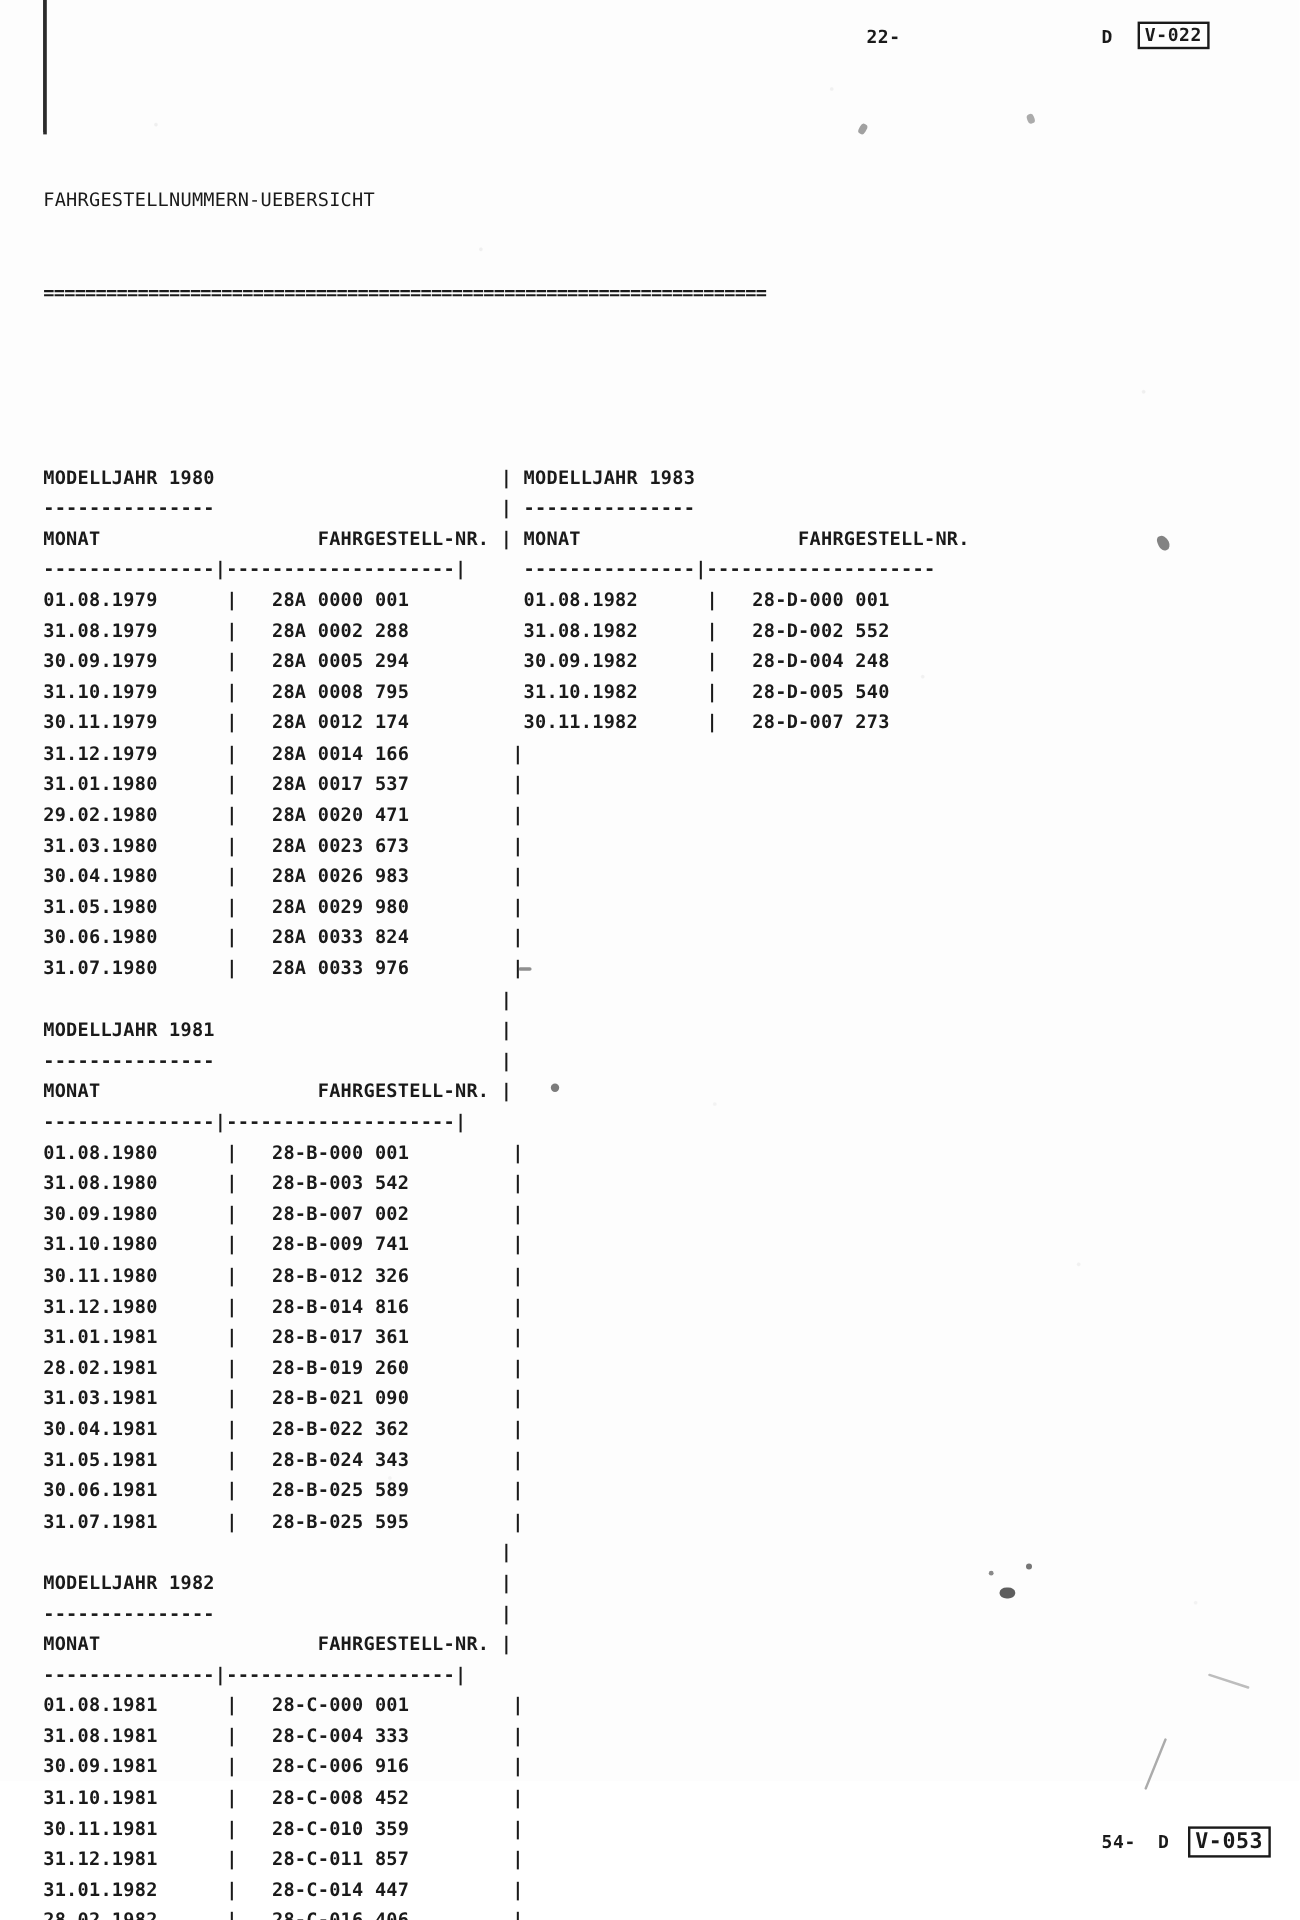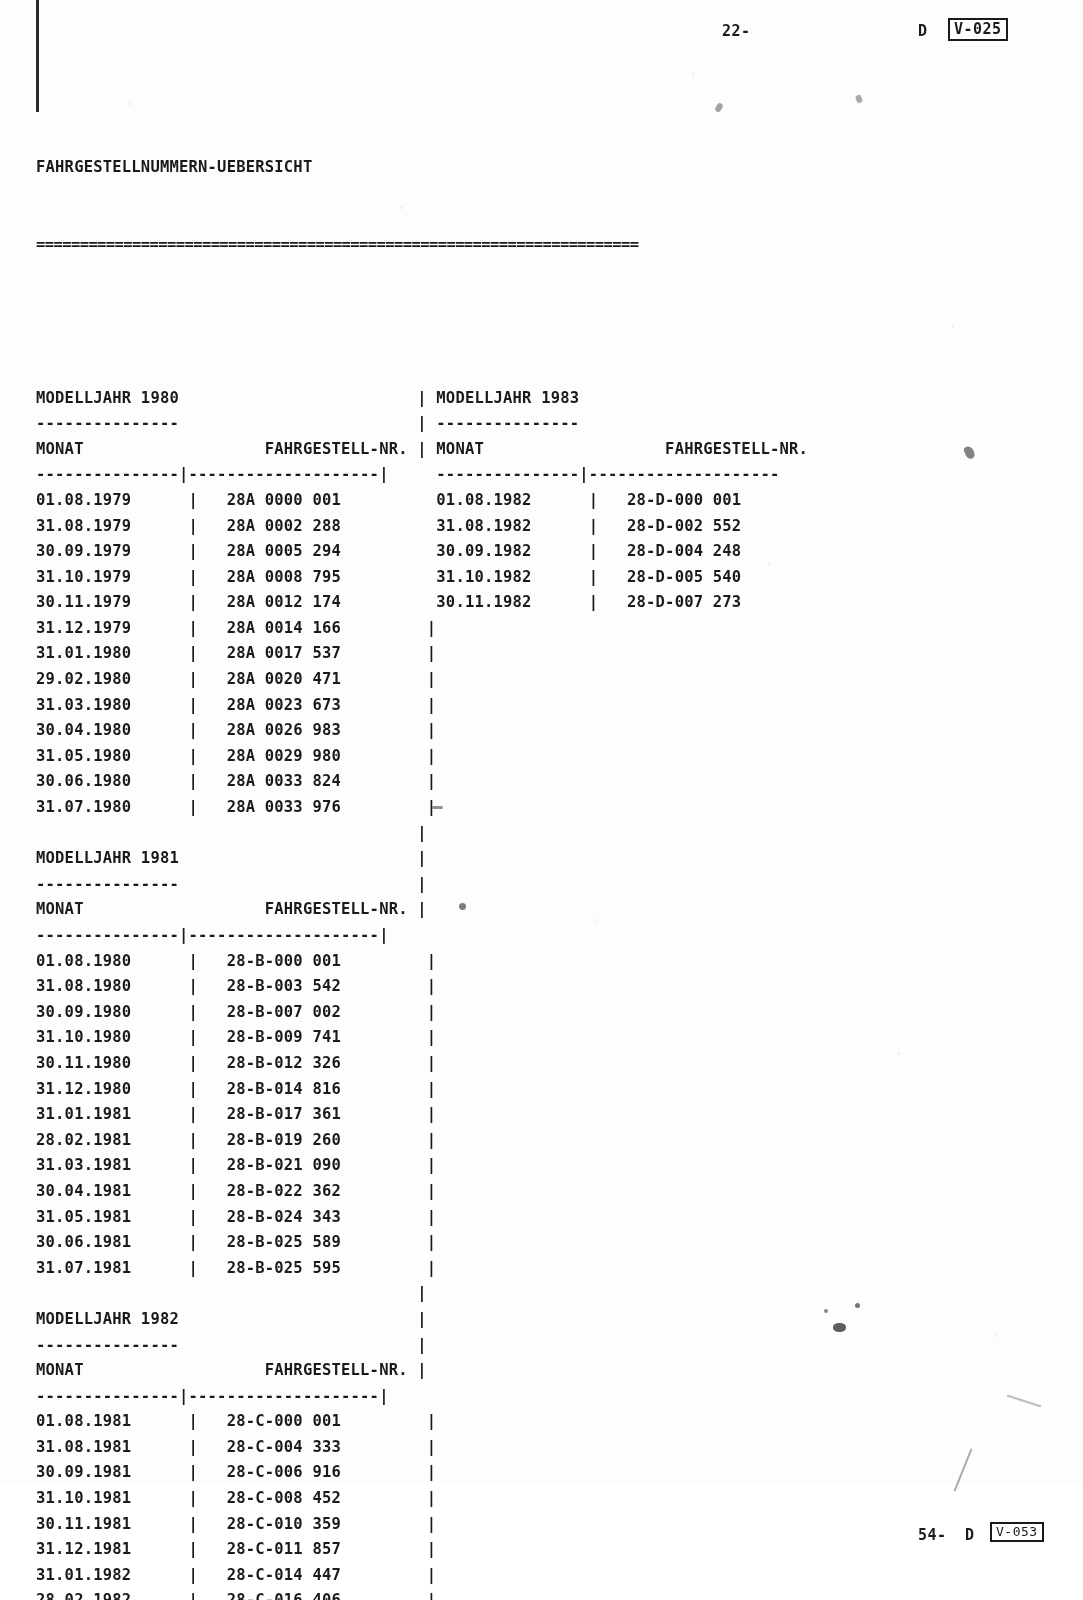--- a/index.html
+++ b/index.html
@@ -105,39 +105,39 @@
     position: absolute;
     left: 965px;
     top: 8px;
   }
   .ftr-code {
     position: absolute;
     left: 990px;
     top: 4px;
     border: 2px solid #1a1a1a;
     padding: 0px 4px 1px 4px;
-    font-size: 13px;
-    font-weight: normal;
+    font-size: 18px;
+    font-weight: bold;
   }
 
   
   .report {
     position: absolute;
     left: 36px;
     top: 104px;
     width: 1010px;
     font-size: 15.5px;
     line-height: 25.6px;
     white-space: pre;
     font-weight: bold;
     letter-spacing: 0.2px;
   }
   .report .line { height: 25.6px; }
 
-  .title-line { font-weight: bold; }
+  .title-line { font-weight: normal; }
   .rule-line { font-weight: bold; letter-spacing: -0.6px; }
 
   
   .smudge {
     position: absolute;
     background: rgba(60,60,60,0.55);
     border-radius: 50%;
   }
   .mark-a { left: 965px; top: 446px; width: 9px; height: 13px; transform: rotate(-25deg); background: rgba(50,50,50,0.6); border-radius: 40% 60% 50% 50%; }
   .mark-b { left: 833px; top: 1323px; width: 13px; height: 9px; background: rgba(40,40,40,0.75); border-radius: 45%; }
@@ -154,21 +154,21 @@
 <body>
 
 <div class="page">
 
   <div class="binding-line-2"></div>
   <div class="binding-line"></div>
 
   <div class="page-header">
     <span class="hdr-page-num">22-</span>
     <span class="hdr-letter">D</span>
-    <span class="hdr-code">V-025</span>
+    <span class="hdr-code">V-022</span>
   </div>
 
   <div class="report">
     <div class="line title-line">FAHRGESTELLNUMMERN-UEBERSICHT</div>
     <div class="line rule-line">=====================================================================</div>
     <div class="line"> </div>
     <div id="report-lines"><div class="line">MODELLJAHR 1980                         | MODELLJAHR 1983</div><div class="line">---------------                         | ---------------</div><div class="line">MONAT                   FAHRGESTELL-NR. | MONAT                   FAHRGESTELL-NR.</div><div class="line">---------------|--------------------|     ---------------|--------------------</div><div class="line">01.08.1979      |   28A 0000 001          01.08.1982      |   28-D-000 001</div><div class="line">31.08.1979      |   28A 0002 288          31.08.1982      |   28-D-002 552</div><div class="line">30.09.1979      |   28A 0005 294          30.09.1982      |   28-D-004 248</div><div class="line">31.10.1979      |   28A 0008 795          31.10.1982      |   28-D-005 540</div><div class="line">30.11.1979      |   28A 0012 174          30.11.1982      |   28-D-007 273</div><div class="line">31.12.1979      |   28A 0014 166         |</div><div class="line">31.01.1980      |   28A 0017 537         |</div><div class="line">29.02.1980      |   28A 0020 471         |</div><div class="line">31.03.1980      |   28A 0023 673         |</div><div class="line">30.04.1980      |   28A 0026 983         |</div><div class="line">31.05.1980      |   28A 0029 980         |</div><div class="line">30.06.1980      |   28A 0033 824         |</div><div class="line">31.07.1980      |   28A 0033 976         |</div><div class="line">                                        |</div><div class="line">MODELLJAHR 1981                         |</div><div class="line">---------------                         |</div><div class="line">MONAT                   FAHRGESTELL-NR. |</div><div class="line">---------------|--------------------|</div><div class="line">01.08.1980      |   28-B-000 001         |</div><div class="line">31.08.1980      |   28-B-003 542         |</div><div class="line">30.09.1980      |   28-B-007 002         |</div><div class="line">31.10.1980      |   28-B-009 741         |</div><div class="line">30.11.1980      |   28-B-012 326         |</div><div class="line">31.12.1980      |   28-B-014 816         |</div><div class="line">31.01.1981      |   28-B-017 361         |</div><div class="line">28.02.1981      |   28-B-019 260         |</div><div class="line">31.03.1981      |   28-B-021 090         |</div><div class="line">30.04.1981      |   28-B-022 362         |</div><div class="line">31.05.1981      |   28-B-024 343         |</div><div class="line">30.06.1981      |   28-B-025 589         |</div><div class="line">31.07.1981      |   28-B-025 595         |</div><div class="line">                                        |</div><div class="line">MODELLJAHR 1982                         |</div><div class="line">---------------                         |</div><div class="line">MONAT                   FAHRGESTELL-NR. |</div><div class="line">---------------|--------------------|</div><div class="line">01.08.1981      |   28-C-000 001         |</div><div class="line">31.08.1981      |   28-C-004 333         |</div><div class="line">30.09.1981      |   28-C-006 916         |</div><div class="line">31.10.1981      |   28-C-008 452         |</div><div class="line">30.11.1981      |   28-C-010 359         |</div><div class="line">31.12.1981      |   28-C-011 857         |</div><div class="line">31.01.1982      |   28-C-014 447         |</div><div class="line">28.02.1982      |   28-C-016 406         |</div></div>
   </div>
 
   <div class="page-footer">

